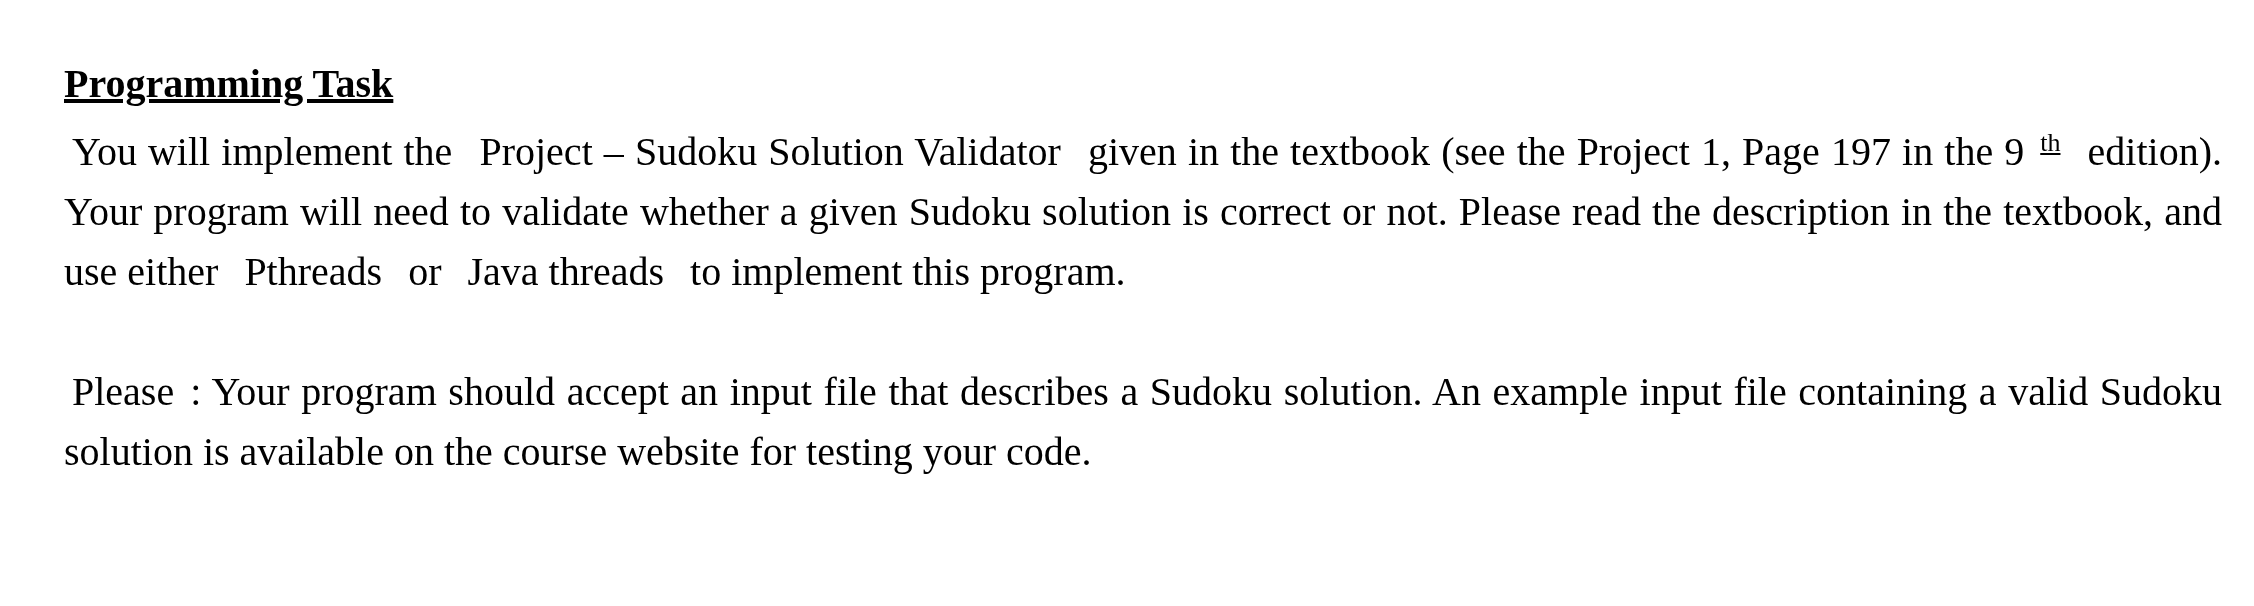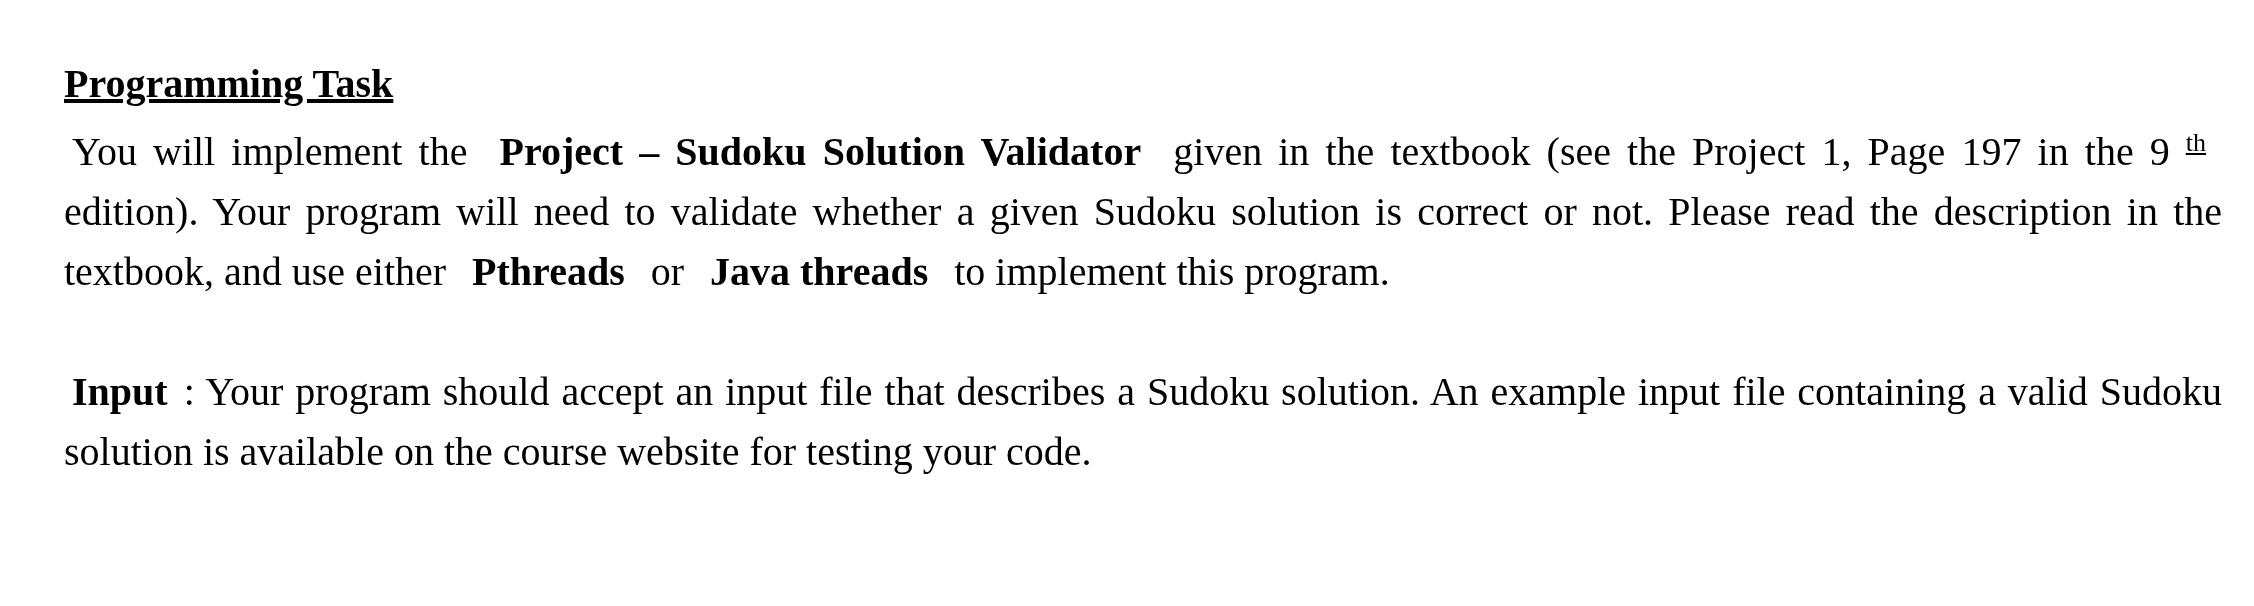--- a/index.html
+++ b/index.html
@@ -22,33 +22,33 @@
       margin-bottom: 0;
     }
     .paragraph {
       text-align: justify;
       margin-bottom: 0;
     }
     .para-gap {
       margin-top: 1.5em;
     }
     .bold {
-      font-weight: bold;
+      font-weight: normal;
     }
     sup {
       font-size: 0.65em;
       vertical-align: super;
       line-height: 0;
       text-decoration: underline;
     }
   </style>
 </head>
 <body>
 
 <div class="heading">Programming Task</div>
 
 <p class="paragraph">
   <span>You will implement the </span><span class="bold">Project – Sudoku Solution Validator</span><span> given in the textbook (see the Project 1, Page 197 in the 9</span><sup>th</sup><span> edition).  Your program will need to validate whether a given Sudoku solution is correct or not.  Please read the description in the textbook, and use either </span><span class="bold">Pthreads</span><span> or </span><span class="bold">Java threads</span><span> to implement this program.</span>
 </p>
 
 <p class="paragraph para-gap">
-  <span class="bold">Input</span><span>: Your program should accept an input file that describes a Sudoku solution. An example input file containing a valid Sudoku solution is available on the course website for testing your code.</span>
+  <span class="bold">Please</span><span>: Your program should accept an input file that describes a Sudoku solution. An example input file containing a valid Sudoku solution is available on the course website for testing your code.</span>
 </p>
 
 </body></html>

